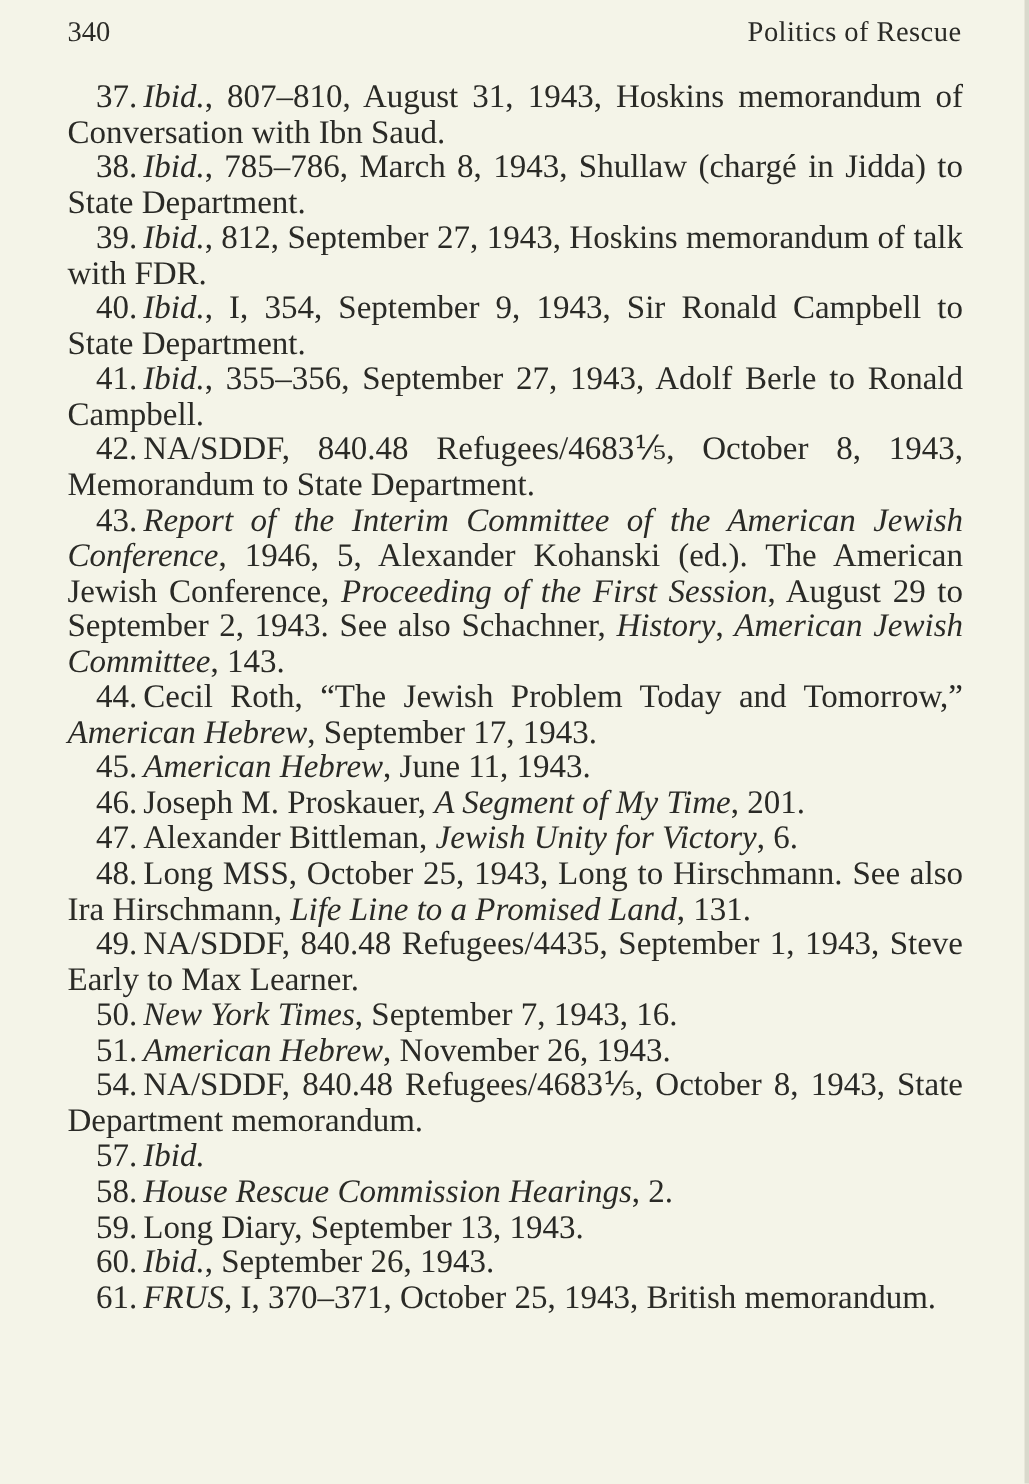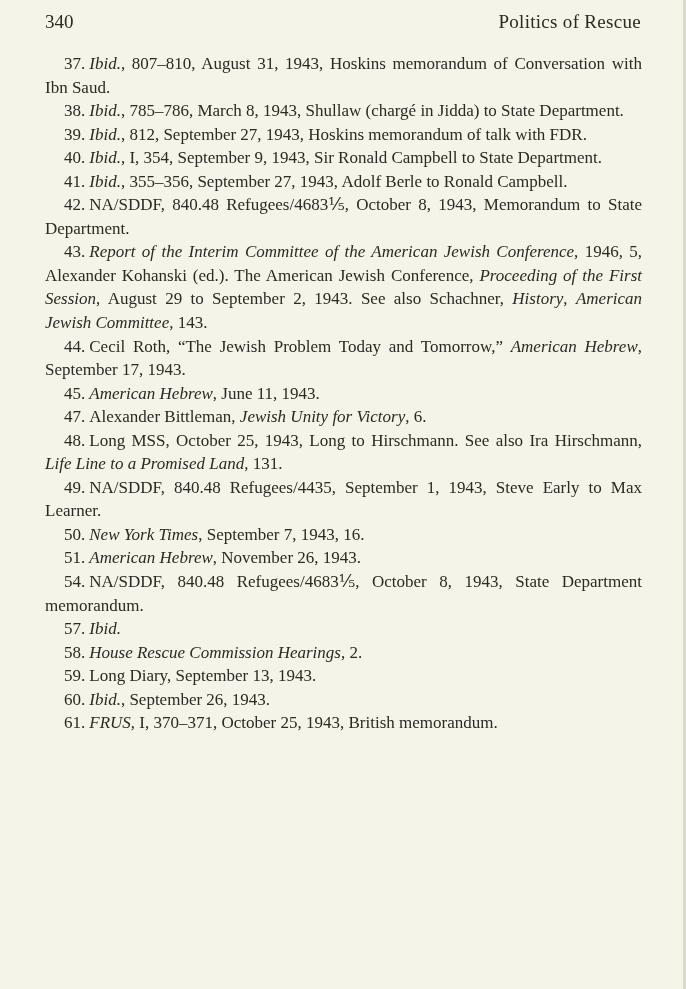--- a/index.html
+++ b/index.html
@@ -12,21 +12,21 @@
   .page { position: relative; width: 686px; height: 989px; background: #f4f4e8; }
   .edge { position: absolute; right: 0; top: 0; width: 3px; height: 989px; background: #d9d9cc; }
   .running-head {
     position: absolute; left: 45px; right: 45px; top: 8px;
     height: 28px; display: flex; justify-content: space-between; align-items: center;
     font-size: 19px;
   }
   .running-head .title { letter-spacing: 0.3px; }
   .notes {
     position: absolute; left: 45px; top: 52px; width: 597px;
-    font-size: 17px; line-height: 23.55px;
+    font-size: 22px; line-height: 23.55px;
     text-align: justify;
   }
   .note { text-indent: 19px; margin: 0; }
   .note .num { margin-right: 4px; }
   .note i { font-style: italic; }
 </style>
 </head>
 <body>
 
 <div class="page">
@@ -38,20 +38,21 @@
   <div class="notes" id="notes">
       <p class="note"><span class="num">37.</span><i>Ibid.</i><span>, 807–810, August 31, 1943, Hoskins memorandum of Conversation with Ibn Saud.</span></p>
       <p class="note"><span class="num">38.</span><i>Ibid.</i><span>, 785–786, March 8, 1943, Shullaw (chargé in Jidda) to State Department.</span></p>
       <p class="note"><span class="num">39.</span><i>Ibid.</i><span>, 812, September 27, 1943, Hoskins memorandum of talk with FDR.</span></p>
       <p class="note"><span class="num">40.</span><i>Ibid.</i><span>, I, 354, September 9, 1943, Sir Ronald Campbell to State Department.</span></p>
       <p class="note"><span class="num">41.</span><i>Ibid.</i><span>, 355–356, September 27, 1943, Adolf Berle to Ronald Campbell.</span></p>
       <p class="note"><span class="num">42.</span><span>NA/SDDF, 840.48 Refugees/4683⅕, October 8, 1943, Memorandum to State Department.</span></p>
       <p class="note"><span class="num">43.</span><i>Report of the Interim Committee of the American Jewish Conference</i><span>, 1946, 5, Alexander Kohanski (ed.). The American Jewish Conference, </span><i>Proceeding of the First Session</i><span>, August 29 to September 2, 1943. See also Schachner, </span><i>History</i><span>, </span><i>American Jewish Committee</i><span>, 143.</span></p>
       <p class="note"><span class="num">44.</span><span>Cecil Roth, “The Jewish Problem Today and Tomorrow,” </span><i>American Hebrew</i><span>, September 17, 1943.</span></p>
       <p class="note"><span class="num">45.</span><i>American Hebrew</i><span>, June 11, 1943.</span></p>
+      <p class="note"><span class="num">46.</span><span>Joseph M. Proskauer, </span><i>A Segment of My Time</i><span>, 201.</span></p>
       <p class="note"><span class="num">47.</span><span>Alexander Bittleman, </span><i>Jewish Unity for Victory</i><span>, 6.</span></p>
       <p class="note"><span class="num">48.</span><span>Long MSS, October 25, 1943, Long to Hirschmann. See also Ira Hirschmann, </span><i>Life Line to a Promised Land</i><span>, 131.</span></p>
       <p class="note"><span class="num">49.</span><span>NA/SDDF, 840.48 Refugees/4435, September 1, 1943, Steve Early to Max Learner.</span></p>
       <p class="note"><span class="num">50.</span><i>New York Times</i><span>, September 7, 1943, 16.</span></p>
       <p class="note"><span class="num">51.</span><i>American Hebrew</i><span>, November 26, 1943.</span></p>
       <p class="note"><span class="num">54.</span><span>NA/SDDF, 840.48 Refugees/4683⅕, October 8, 1943, State Department memorandum.</span></p>
       <p class="note"><span class="num">57.</span><i>Ibid.</i></p>
       <p class="note"><span class="num">58.</span><i>House Rescue Commission Hearings</i><span>, 2.</span></p>
       <p class="note"><span class="num">59.</span><span>Long Diary, September 13, 1943.</span></p>
       <p class="note"><span class="num">60.</span><i>Ibid.</i><span>, September 26, 1943.</span></p>

